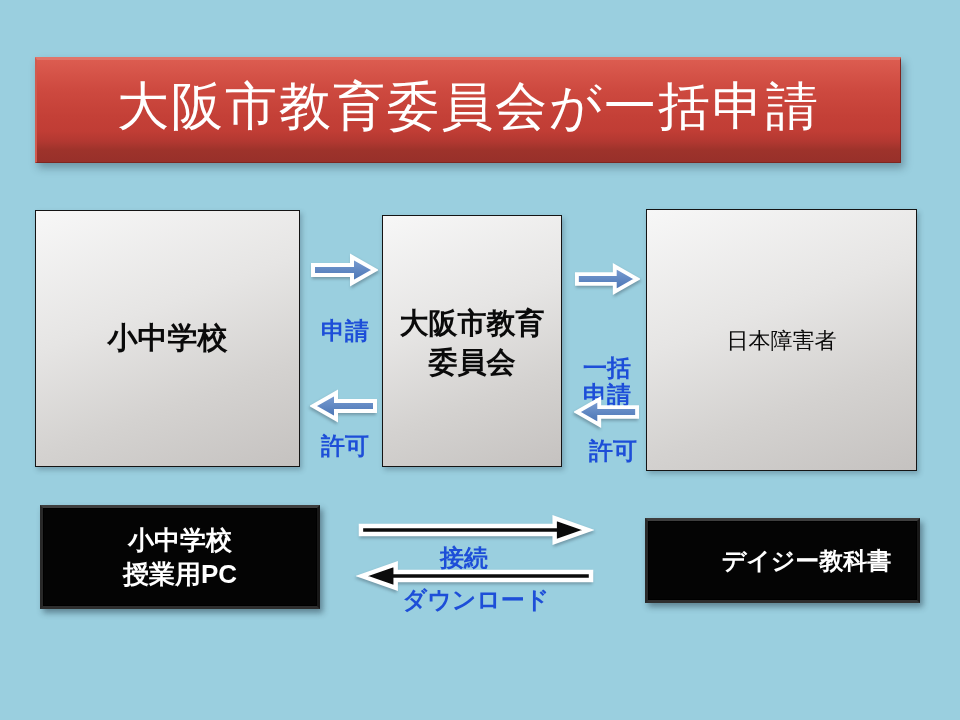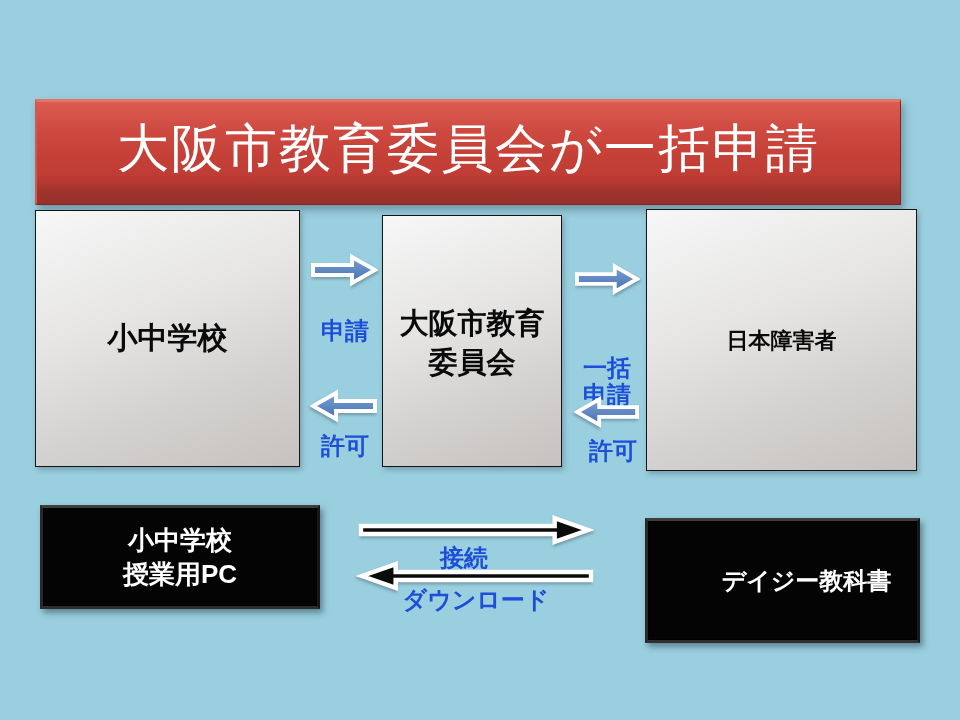--- a/index.html
+++ b/index.html
@@ -15,21 +15,20 @@
   .banner{
     left:35px;top:57px;width:866px;height:106px;
     background:linear-gradient(180deg,#DC5C50 0%,#CE4A40 28%,#C4403​7 55%,#C03D35 70%,#B23831 80%,#9E332B 88%,#98302A 100%);
     background:linear-gradient(180deg,#DC5C50 0%,#CE4A40 28%,#C44037 55%,#C03D35 70%,#B23831 80%,#9E332B 88%,#98302A 100%);
     border:1px solid #7E2620;
     border-top:3px solid #E0756A;
     border-left:2px solid #D05A4F;
     box-shadow:3px 5px 8px rgba(30,45,60,0.35);
     display:flex;align-items:center;justify-content:center;
     box-sizing:border-box;
-    margin-top:42px;
   }
   .banner-text{
     color:#ffffff;font-size:52px;font-weight:400;letter-spacing:2px;
     text-align:center;white-space:nowrap;padding-bottom:8px;
   }
 
   
   .gbox{
     background:linear-gradient(160deg,#F7F7F7 0%,#E6E5E4 40%,#D4D2D0 70%,#C5C2C0 100%);
     border:1.5px solid #141414;
@@ -39,33 +38,33 @@
   .school-box{left:35px;top:210px;width:265px;height:257px;
     display:flex;align-items:center;justify-content:center;}
   .school-label{font-size:30px;font-weight:bold;}
   .board-box{left:382px;top:215px;width:180px;height:252px;}
   .board-title{position:absolute;left:0;top:88px;width:100%;
     text-align:center;font-size:29px;font-weight:bold;line-height:39px;}
   .board-bullets{position:absolute;left:16px;bottom:16px;
     font-size:17px;font-weight:600;line-height:23px;text-align:left;}
   .rehab-box{left:646px;top:209px;width:271px;height:262px;
     display:flex;flex-direction:column;align-items:center;justify-content:center;}
-  .rehab-line{font-size:22px;font-weight:bold;line-height:31px;text-align:center;white-space:nowrap;}
+  .rehab-line{font-size:22px;font-weight:normal;line-height:31px;text-align:center;white-space:nowrap;}
 
   
   .blackbox{
     background:#040404;
     border:3px solid;border-color:#3E3E3E #181818 #2E2E2E #282828;
     box-shadow:3px 4px 6px rgba(25,45,58,0.45), inset 0 0 0 1px #000;
     box-sizing:border-box;color:#ffffff;
     display:flex;flex-direction:column;align-items:center;justify-content:center;
   }
   .pc-box{left:40px;top:505px;width:280px;height:104px;}
   .pc-line{font-size:26px;font-weight:bold;line-height:34px;text-align:center;}
-  .server-box{left:645px;top:518px;width:275px;height:125px;padding-left:48px;}
+  .server-box{left:645px;top:518px;width:275px;height:85px;padding-left:48px;}
   .server-line{font-size:24px;font-weight:bold;line-height:32px;text-align:center;}
 
   
   .arrow-svg{display:block;filter:drop-shadow(1.5px 2px 1.5px rgba(40,55,70,0.35));}
   .flip{transform:scaleX(-1);}
   .flow-label{
     font-weight:bold;color:#1d4ed8;text-align:center;font-size:24px;
     line-height:27px;white-space:nowrap;
   }
   .a-apply{left:310px;top:252px;}

